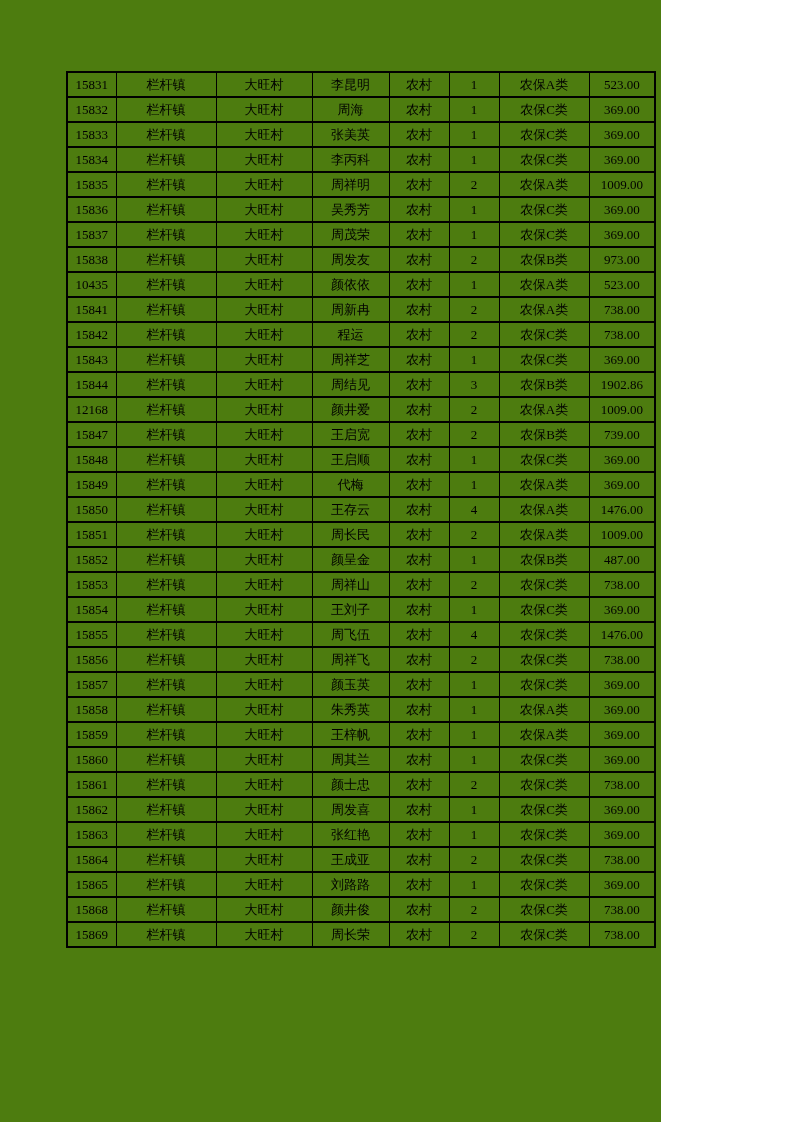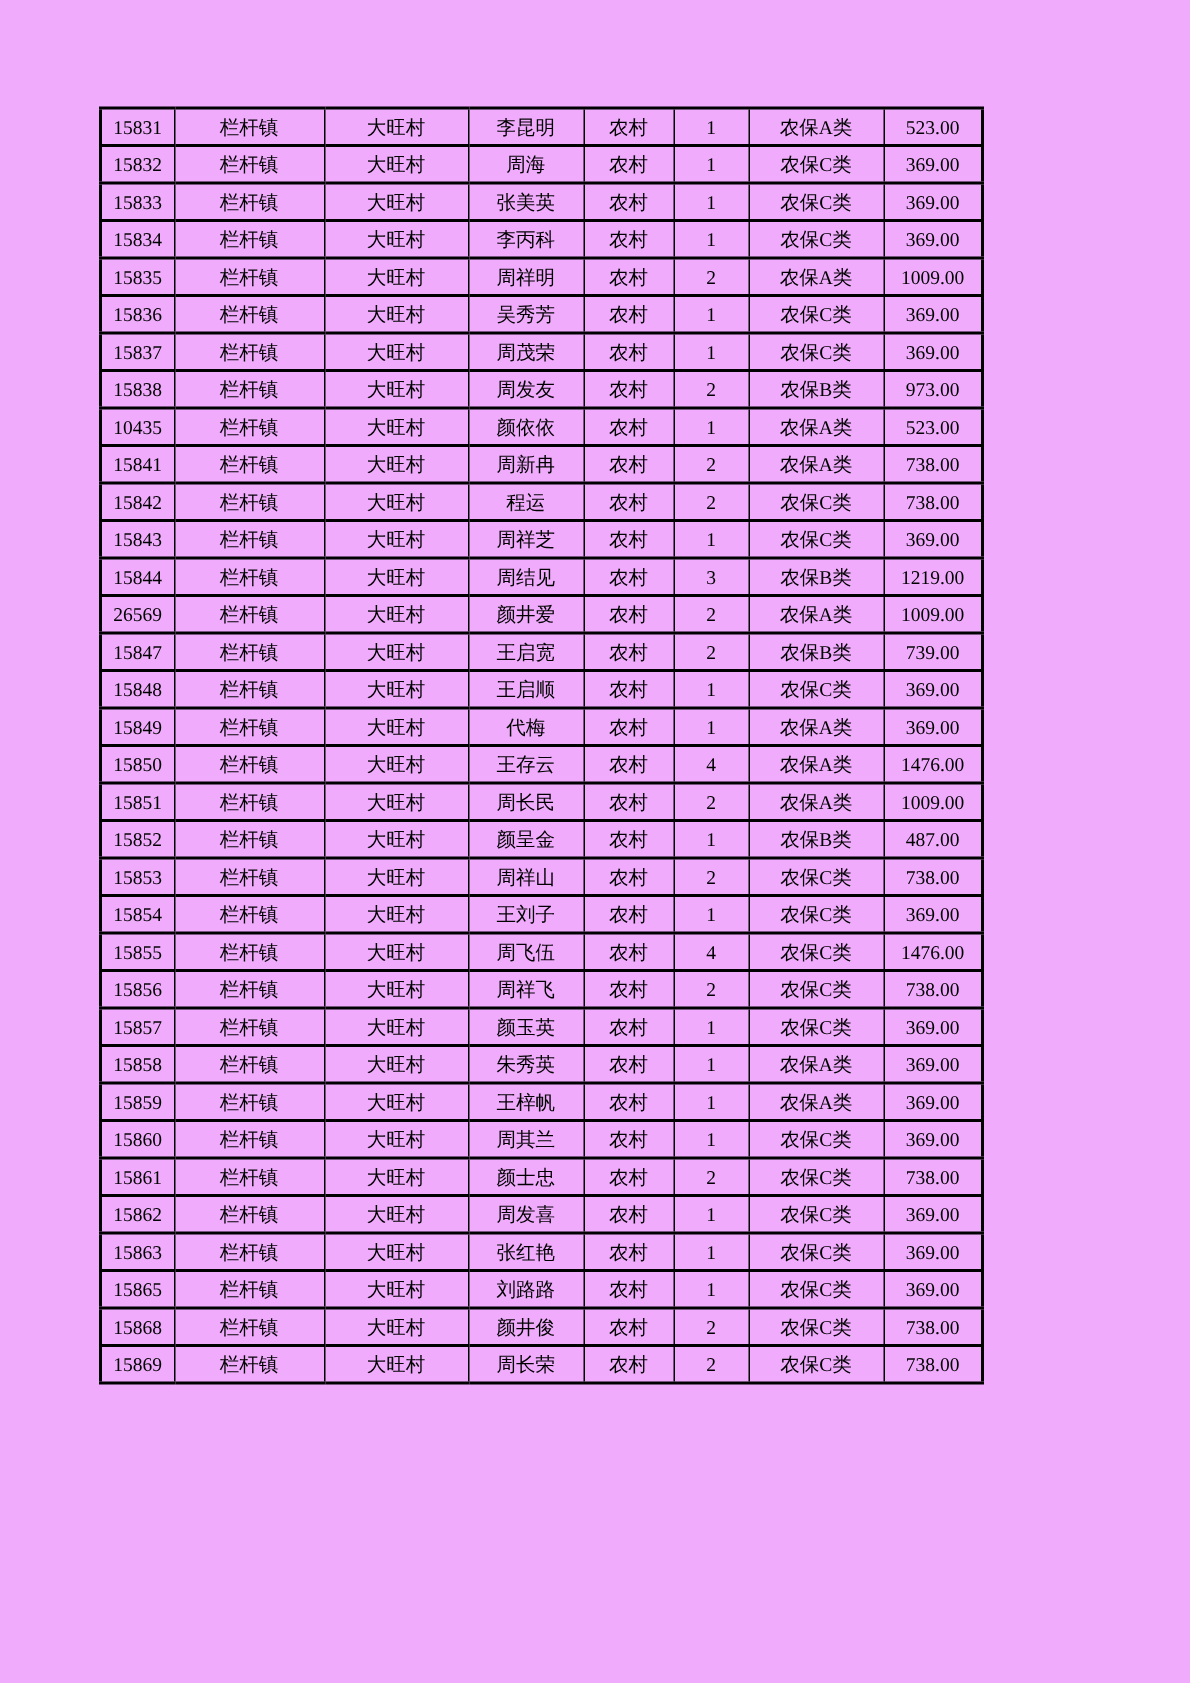--- a/index.html
+++ b/index.html
@@ -2,23 +2,23 @@
 <html><head>
 <meta charset="utf-8">
 <style>
   html, body {
     margin: 0;
     padding: 0;
     background: #ffffff;
   }
   .page {
     position: relative;
-    width: 793px;
+    width: 661px;
     height: 1122px;
-    background: #f0abfc;
+    background: #4d7c0f;
     overflow: hidden;
     font-family: "Liberation Serif", "DejaVu Serif", serif;
     color: #000000;
   }
   table.data-table {
     position: absolute;
     left: 66px;
     top: 71px;
     width: 588px;
     border-collapse: collapse;
@@ -185,24 +185,24 @@
           <td>369.00</td>
         </tr>
         <tr>
           <td>15844</td>
           <td>栏杆镇</td>
           <td>大旺村</td>
           <td>周结见</td>
           <td>农村</td>
           <td>3</td>
           <td>农保B类</td>
-          <td>1219.00</td>
-        </tr>
-        <tr>
-          <td>26569</td>
+          <td>1902.86</td>
+        </tr>
+        <tr>
+          <td>12168</td>
           <td>栏杆镇</td>
           <td>大旺村</td>
           <td>颜井爱</td>
           <td>农村</td>
           <td>2</td>
           <td>农保A类</td>
           <td>1009.00</td>
         </tr>
         <tr>
           <td>15847</td>
@@ -366,20 +366,30 @@
         </tr>
         <tr>
           <td>15863</td>
           <td>栏杆镇</td>
           <td>大旺村</td>
           <td>张红艳</td>
           <td>农村</td>
           <td>1</td>
           <td>农保C类</td>
           <td>369.00</td>
+        </tr>
+        <tr>
+          <td>15864</td>
+          <td>栏杆镇</td>
+          <td>大旺村</td>
+          <td>王成亚</td>
+          <td>农村</td>
+          <td>2</td>
+          <td>农保C类</td>
+          <td>738.00</td>
         </tr>
         <tr>
           <td>15865</td>
           <td>栏杆镇</td>
           <td>大旺村</td>
           <td>刘路路</td>
           <td>农村</td>
           <td>1</td>
           <td>农保C类</td>
           <td>369.00</td>

